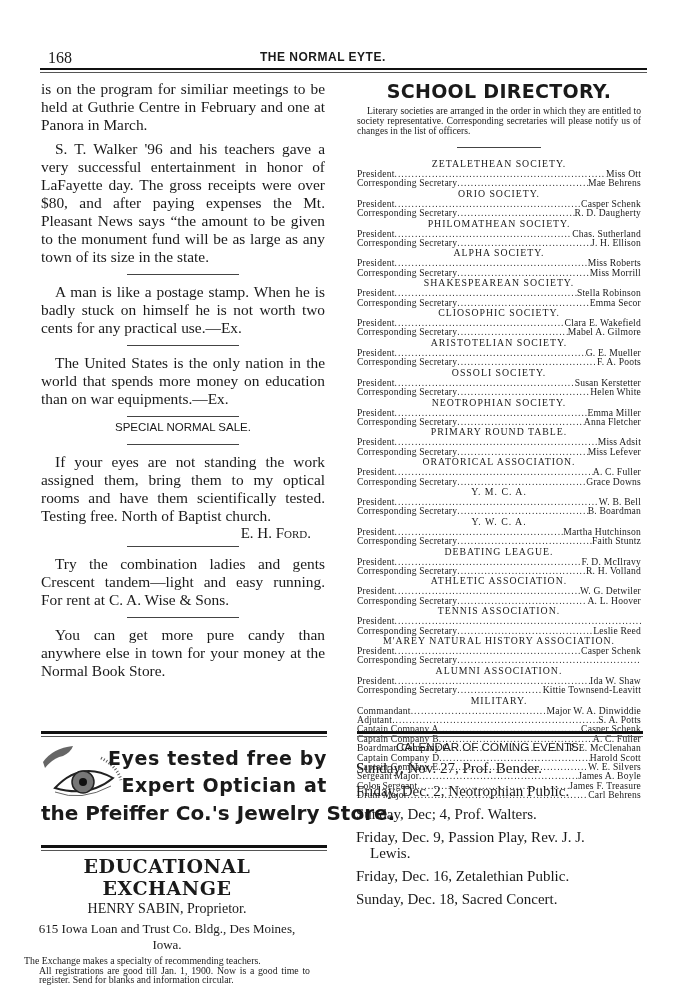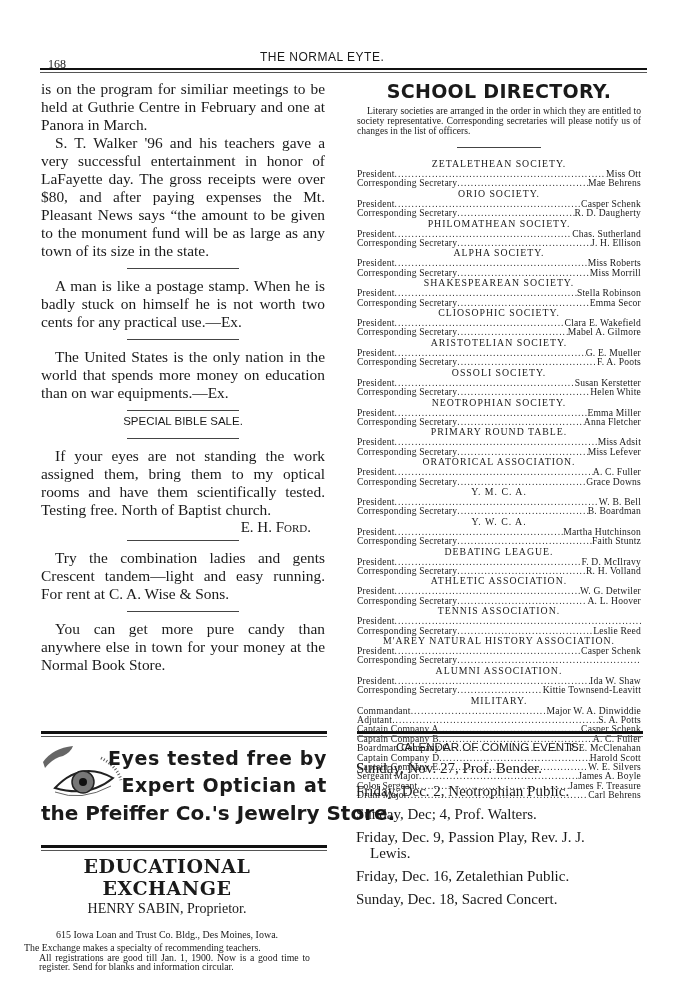--- a/index.html
+++ b/index.html
@@ -1,19 +1,19 @@
 <!DOCTYPE html>
 <html><head>
 <meta charset="utf-8">
 <style>
   html, body { margin: 0; padding: 0; background: #ffffff; }
   body { width: 680px; height: 1000px; position: relative; overflow: hidden; color: #1a1a1a; font-family: "Liberation Serif", serif; }
   .abs { position: absolute; }
-  .page-num { left: 48px; top: 57px; font-size: 12px; }
-  .masthead { left: 260px; top: 50px; font-family: "Liberation Sans", sans-serif; font-weight: normal; font-size: 12px; letter-spacing: 0.5px; }
+  .page-num { left: 48px; top: 49px; font-size: 16px; }
+  .masthead { left: 260px; top: 50px; font-family: "Liberation Sans", sans-serif; font-weight: bold; font-size: 12px; letter-spacing: 0.5px; }
   .head-rule { left: 40px; top: 68px; width: 607px; height: 2px; background: #111; }
   .head-rule2 { left: 40px; top: 72px; width: 607px; height: 1px; background: #555; }
 
   .leftcol { left: 41px; top: 80px; width: 284px; }
   .para { font-size: 15.4px; line-height: 18px; text-align: justify; margin: 0; }
   .para.indent { text-indent: 14px; }
   .sep { width: 112px; height: 1px; background: #444; margin: 8px auto 8px; }
   .subhead { font-family: "Liberation Sans", sans-serif; font-size: 11.5px; text-align: center; margin: 4px 0 3px; }
   .sig { text-align: right; font-size: 15px; margin-right: 14px; }
   .sig .sc { font-variant: small-caps; }
@@ -24,21 +24,21 @@
   .ad-eyes { left: 41px; top: 739px; width: 286px; height: 108px; }
   .eye-icon { position: absolute; left: 0; top: 5px; width: 90px; height: 60px; }
   .ad-line { position: absolute; font-family: "DejaVu Sans", sans-serif; font-weight: bold; font-size: 19px; white-space: nowrap; }
   .ad-l1 { right: 0; top: 8px; letter-spacing: 0.6px; }
   .ad-l2 { right: 0; top: 35px; letter-spacing: 0.6px; }
   .ad-l3 { left: 0; top: 62px; font-size: 20px; }
 
   .edx { left: 24px; top: 855px; width: 286px; }
   .edx-title { font-family: "DejaVu Serif", serif; font-weight: bold; font-size: 19px; text-align: center; letter-spacing: 0.5px; }
   .edx-prop { font-family: Liberation Serif, serif; font-size: 14px; text-align: center; margin-top: 2px; }
-  .edx-addr { font-size: 10px; text-align: center; margin-top: 12px; }
+  .edx-addr { font-size: 13px; text-align: center; margin-top: 4px; }
   .edx-body { font-size: 9.8px; line-height: 9.6px; margin-top: 3px; text-align: justify; }
   .edx-body .first { display: block; }
   .edx-body .rest { display: block; padding-left: 15px; }
 
   .rightcol { left: 357px; top: 80px; width: 284px; }
   .dir-title { font-family: "DejaVu Sans", sans-serif; font-weight: bold; font-size: 19px; text-align: center; letter-spacing: 0.3px; }
   .dir-intro { font-size: 9.6px; line-height: 10px; text-align: justify; margin-top: 4px; text-indent: 10px; }
   .dir-sep { width: 84px; height: 1px; background: #444; margin: 11px auto 10px; }
   .soc { margin: 0; }
   .soc-name { font-size: 9.8px; letter-spacing: 1px; text-align: center; line-height: 11px; }
@@ -56,27 +56,27 @@
 </head>
 <body>
 
 <div class="abs page-num">168</div>
 <div class="abs masthead">THE NORMAL EYTE.</div>
 <div class="abs head-rule"></div>
 <div class="abs head-rule2"></div>
 
 <div class="abs leftcol">
   <p class="para">is on the program for similiar meetings to be held at Guthrie Centre in February and one at Panora in March.</p>
-  <p class="para indent" style="">S. T. Walker '96 and his teachers gave a very successful entertainment in honor of LaFayette day. The gross receipts were over $80, and after paying expenses the Mt. Pleasant News says “the amount to be given to the monument fund will be as large as any town of its size in the state.</p>
+  <p class="para indent" style="margin-top:6px">S. T. Walker '96 and his teachers gave a very successful entertainment in honor of LaFayette day. The gross receipts were over $80, and after paying expenses the Mt. Pleasant News says “the amount to be given to the monument fund will be as large as any town of its size in the state.</p>
   <div class="sep"></div>
   <p class="para indent">A man is like a postage stamp. When he is badly stuck on himself he is not worth two cents for any practical use.—Ex.</p>
   <div class="sep"></div>
   <p class="para indent">The United States is the only nation in the world that spends more money on education than on war equipments.—Ex.</p>
   <div class="sep" style="margin-bottom:4px"></div>
-  <div class="subhead">SPECIAL BIBLE SALE.</div>
+  <div class="subhead">SPECIAL NORMAL SALE.</div>
   <div class="sep" style="margin-top:11px"></div>
   <p class="para indent">If your eyes are not standing the work assigned them, bring them to my optical rooms and have them scientifically tested. Testing free. North of Baptist church.</p>
   <div class="sig"><span class="sc">E. H. Ford.</span></div>
   <div class="sep" style="margin-top:4px"></div>
   <p class="para indent">Try the combination ladies and gents Crescent tandem—light and easy running. For rent at C. A. Wise &amp; Sons.</p>
   <div class="sep"></div>
   <p class="para indent">You can get more pure candy than anywhere else in town for your money at the Normal Book Store.</p>
 </div>
 
 <div class="abs" style="left:41px;top:731px;width:286px">

